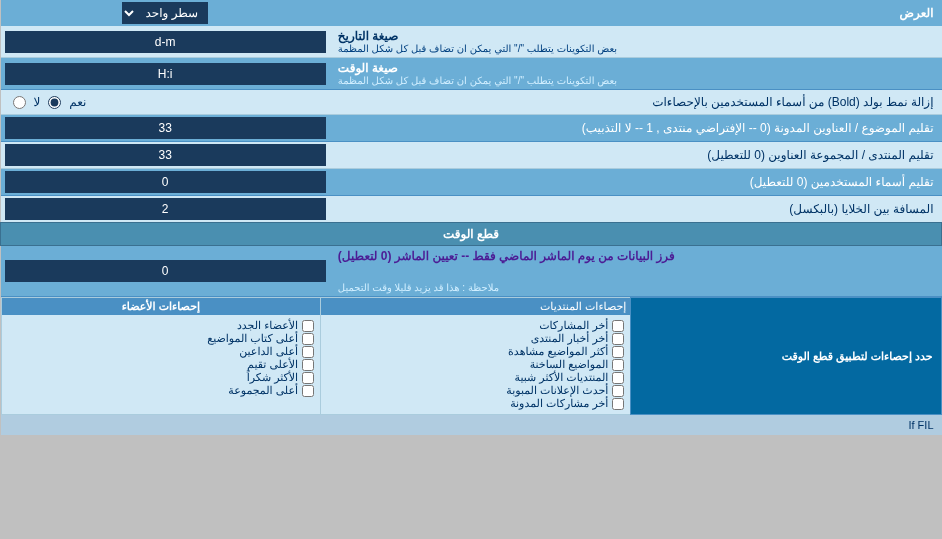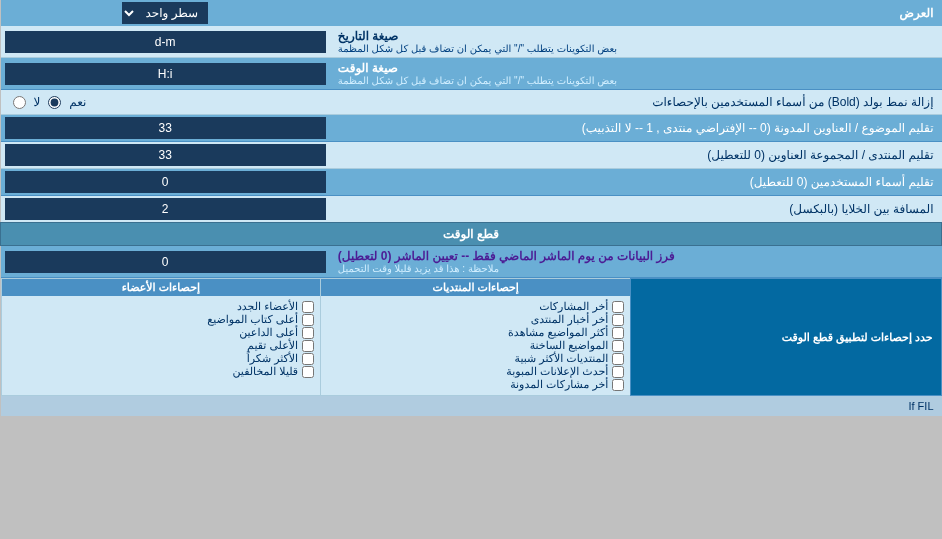--- a/index.html
+++ b/index.html
@@ -183,38 +183,38 @@
   </tr>
 
   <tr>
     <td colspan="2" style="background:#4a8fb0; color:white; font-weight:bold; text-align:center; padding:4px 8px; border:1px solid #3a7090;">قطع الوقت</td>
   </tr>
 
   <tr style="background:#6baed6; border-bottom:1px solid #4a90c4;">
     <td class="label-cell" style="color:white;">
       <div class="two-line-label">
         <div class="main-line" style="color:#4c1d95;">فرز البيانات من يوم الماشر الماضي فقط -- تعيين الماشر (0 لتعطيل)</div>
-        <div class="sub-line" style="color:#d0eeff;">ملاحظة : هذا قد يزيد قليلا وقت التحميل</div>
+        <div class="sub-line" style="color:#d0eeff;margin-top:19px;">ملاحظة : هذا قد يزيد قليلا وقت التحميل</div>
       </div>
     </td>
     <td class="input-container">
       <input type="text" class="input-dark" value="0" style="width: 100%;">
     </td>
   </tr>
 
   <tr style="background:#d0e8f5;">
     <td colspan="2" style="padding:0;">
       <table style="width:100%; border-collapse:collapse;">
         <tbody>
               <tr>
 
           <td style="background:#0369a1; color:white; font-weight:bold; text-align:right; padding:4px 8px; width:33%; border:1px solid #4a90c4; vertical-align:middle; font-size:11px;">حدد إحصاءات لتطبيق قطع الوقت</td>
 
           <td style="vertical-align:top; padding:0; width:33%; border:1px solid #aaccdd;">
-            <div style="background:#4a90c4; color:white; text-align:center; font-weight:bold; padding:2px 4px; font-size:11px;">إحصاءات المنتديات</div>
+            <div style="background:#4a90c4; color:white; text-align:right; font-weight:normal; padding:2px 4px; font-size:11px;">إحصاءات المنتديات</div>
             <div style="padding:4px 6px;">
               <div class="checkbox-item">
                 <input type="checkbox" style="">
                       <label>أخر المشاركات</label>
               </div>
               <div class="checkbox-item">
                 <input type="checkbox" style="">
                       <label>أخر أخبار المنتدى</label>
               </div>
               <div class="checkbox-item">
@@ -258,21 +258,21 @@
               <div class="checkbox-item">
                 <input type="checkbox" style="">
                       <label>الأعلى تقيم</label>
               </div>
               <div class="checkbox-item">
                 <input type="checkbox" style="">
                       <label>الأكثر شكراً</label>
               </div>
               <div class="checkbox-item">
                 <input type="checkbox" style="">
-                      <label>قليلا المخالفين</label>
+                      <label>أعلى المجموعة</label>
               </div>
             </div>
           </td>
         </tr>
       </tbody>
           </table>
     </td>
   </tr>
 
   <tr style="background:#b0cce0;">

